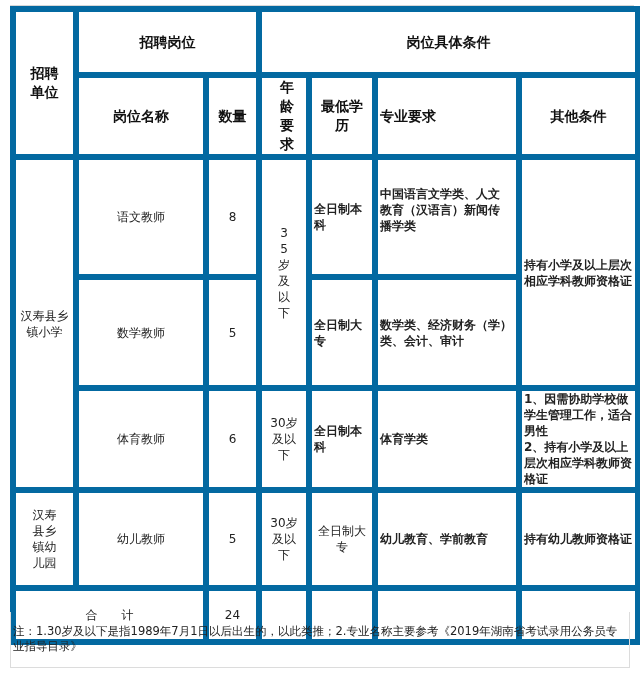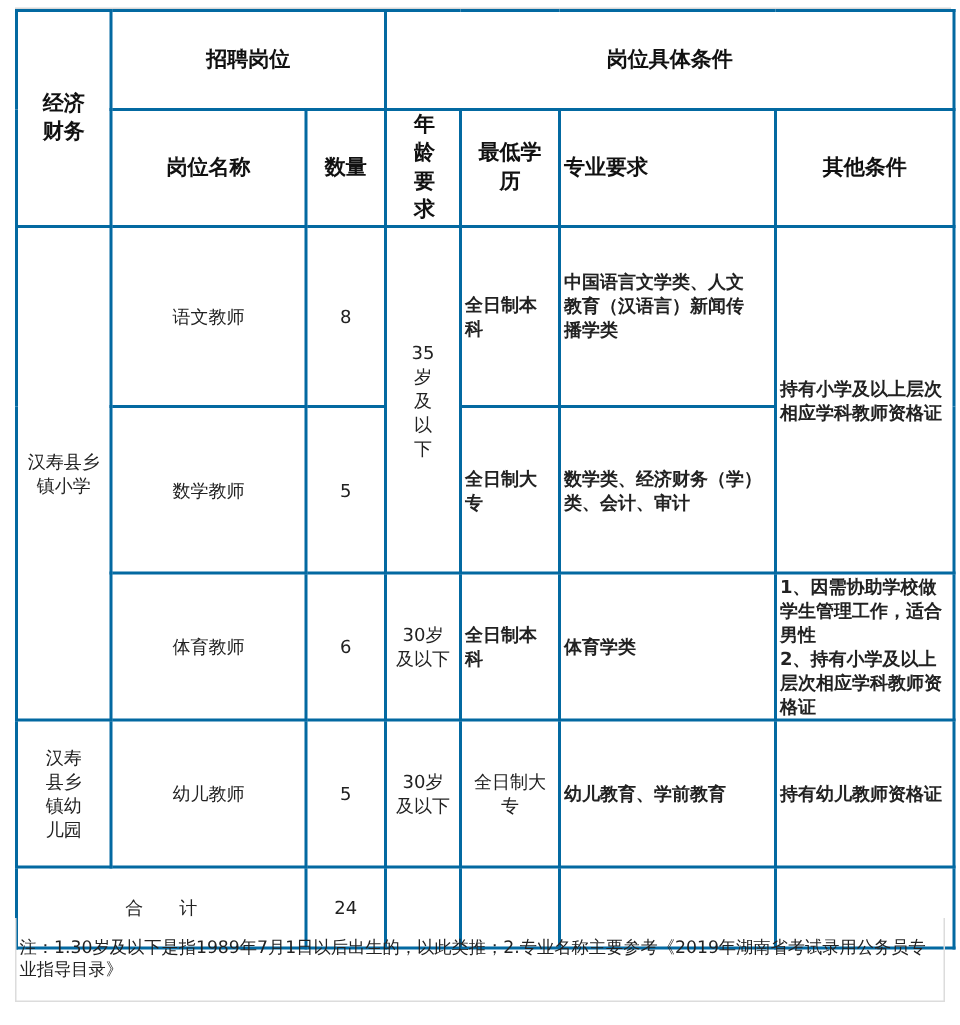--- a/index.html
+++ b/index.html
@@ -5,21 +5,21 @@
   html, body { margin: 0; padding: 0; background: #ffffff; }
   body { width: 640px; height: 683px; position: relative; overflow: hidden;
          font-family: "DejaVu Sans", "Liberation Sans", sans-serif; color: #222; }
   .topline { position: absolute; left: 10px; top: 5px; width: 624px; height: 1px; background: #d8d8d8; }
   table.recruit {
     position: absolute; left: 10px; top: 6px;
     border-collapse: collapse; table-layout: fixed;
     width: 625px;
   }
   table.recruit td, table.recruit th {
-    border: 2px solid #0369a1;
+    border: 6px solid #0369a1;
     font-size: 12px;
     line-height: 16px;
     padding: 0 2px;
     vertical-align: middle;
     word-break: break-all;
   }
   table.recruit th {
     font-family: "DejaVu Serif", "Liberation Serif", serif;
     font-weight: bold;
     font-size: 14px;
@@ -45,21 +45,21 @@
     <col style="width:63px">
     <col style="width:130px">
     <col style="width:53px">
     <col style="width:50px">
     <col style="width:66px">
     <col style="width:144px">
     <col style="width:119px">
   </colgroup>
   <tbody>
       <tr style="height:66px">
-    <th rowspan="2" class="c" style="padding:0 10px;">经济财务</th>
+    <th rowspan="2" class="c" style="padding:0 10px;">招聘单位</th>
     <th colspan="2" class="c">招聘岗位</th>
     <th colspan="4" class="c">岗位具体条件</th>
   </tr>
   <tr style="height:66px">
     <th class="c">岗位名称</th>
     <th class="c">数量</th>
     <th class="c" style="padding:0 18px;">年龄要求</th>
     <th class="c" style="padding:4px 6px;">最低学历</th>
     <th class="l">专业要求</th>
     <th class="c">其他条件</th>

